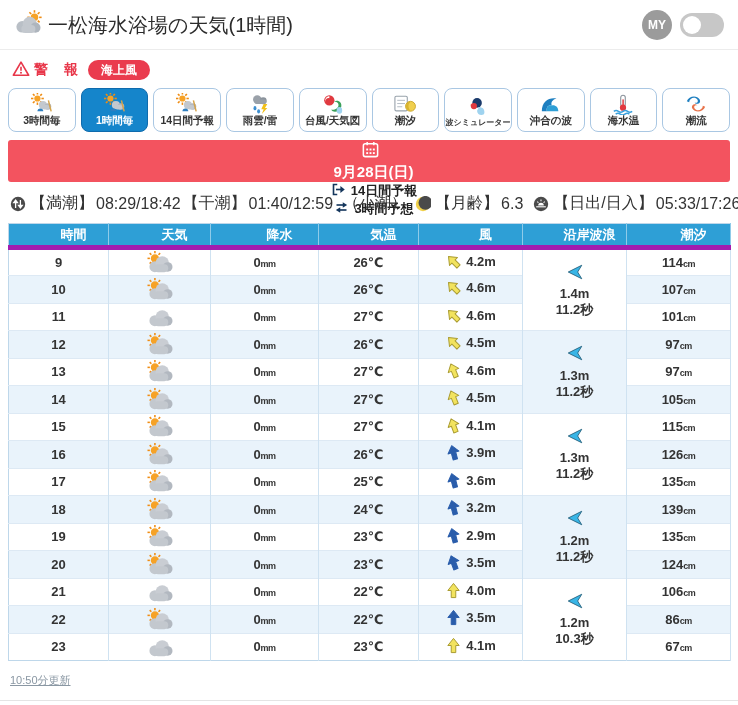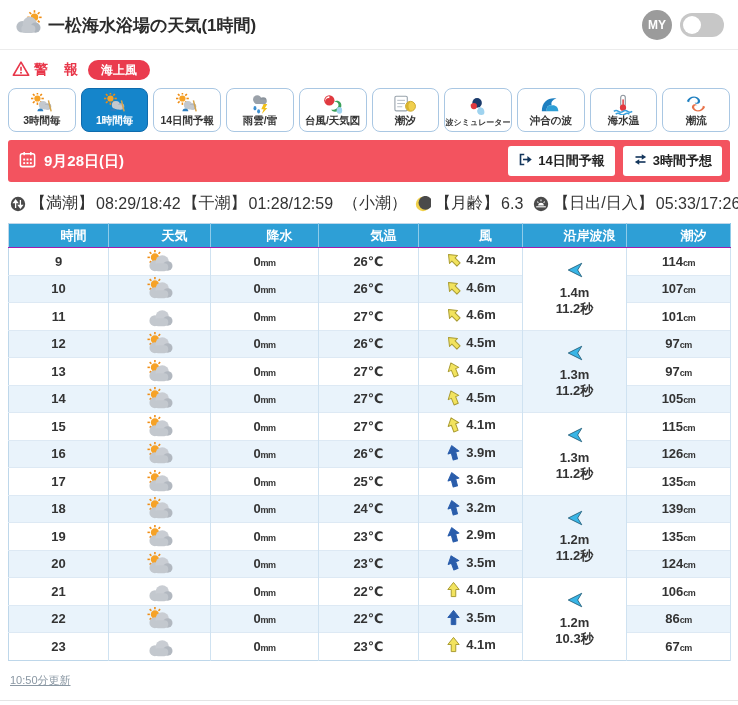--- a/index.html
+++ b/index.html
@@ -10,21 +10,21 @@
     color:#333;
   }
   .page { width:738px; position:relative; }
 
   
   .hdr {
     display:flex; align-items:center; justify-content:space-between;
     padding:10px 14px 9px 10px; border-bottom:1px solid #ececec;
   }
   .hdr-left { display:flex; align-items:center; gap:6px; }
-  .page-title { font-size:17px; font-weight:bold; color:#2b2b2b; }
+  .page-title { font-size:20px; font-weight:normal; color:#2b2b2b; }
   .hdr-right { display:flex; align-items:center; gap:8px; }
   .my-badge {
     width:30px; height:30px; border-radius:50%; background:#9b9b9b;
     color:#fff; font-size:12px; font-weight:bold;
     display:flex; align-items:center; justify-content:center; cursor:pointer;
   }
   .toggle {
     width:44px; height:24px; border-radius:12px; background:#c7c7c7;
     position:relative; display:inline-block; cursor:pointer;
   }
@@ -51,21 +51,21 @@
   }
   .tab .tab-icon { height:20px; display:flex; align-items:center; }
   .tab .tab-label { font-size:10.5px; font-weight:bold; color:#333; white-space:nowrap; }
   .tab.small-label .tab-label { font-size:8px; }
   .tab.sel { background:var(--tab-sel,#1585cb); border-color:#0f6bad; }
   .tab.sel .tab-label { color:#fff; }
 
   
   .date-bar {
     margin:4px 8px 0 8px; background:var(--accent,#f3535f); border-radius:3px;
-    height:42px; display:flex; align-items:center; padding:0 8px 0 10px;
+    height:42px; display:flex; align-items:center; padding:0 8px 0 10px;flex-direction:column;
   }
   .date-label { color:#fff; font-size:15px; font-weight:bold; margin-left:7px; flex:1; }
   .bar-btn {
     background:#fff; border:0; border-radius:3px; height:30px;
     display:flex; align-items:center; gap:5px; padding:0 10px; margin-left:8px;
     font-size:13px; font-weight:bold; color:#222; cursor:pointer; font-family:inherit;
   }
 
   
   .tide-info {
@@ -77,21 +77,21 @@
   .tide-info .ico:first-child { margin-left:0; }
   .tide-info .pad { margin-left:8px; }
 
   
   table.wx-table {
     border-collapse:collapse; margin:0 8px; width:722px; table-layout:fixed;
     border:1px solid #bed7ea;
   }
   .wx-table th {
     background:var(--th-blue,#2e9fd6); color:#fff; font-size:13px; font-weight:bold;
-    height:24px; border-right:1px solid #8fcbe9; border-bottom:1px solid #a21caf;padding-left:30px;
+    height:24px; border-right:1px solid #8fcbe9; border-bottom:5px solid #a21caf;padding-left:30px;
   }
   .wx-table td {
     text-align:center; font-size:13px; font-weight:bold; color:#333;
     height:27.5px; border-right:1px solid #cfe2f1; border-top:1px solid #dde9f4;
     background:#fff; padding:0;
   }
   .wx-table tr.alt td { background:#e9f3fb; }
   .wx-table td.wave { vertical-align:middle; line-height:1.2; }
   .wx-table td.wave.wg-alt { background:#e9f3fb; }
   .wx-table td.wave.wg-plain { background:#fff; }
@@ -344,21 +344,21 @@
     <span class="ico">
       <svg width="16" height="16" viewBox="0 0 20 20">
         <circle cx="10" cy="10" r="9" fill="#4a4a4a"></circle>
         <path d="M7 9 L7 15 M7 5 L4.6 8.4 H9.4 Z" stroke="#fff" stroke-width="1.6" fill="#fff"></path>
         <path d="M13 11 L13 5 M13 15 L10.6 11.6 H15.4 Z" stroke="#fff" stroke-width="1.6" fill="#fff"></path>
       </svg>
     </span>
     <span class="seg">【満潮】</span>
     <span class="seg">08:29/18:42</span>
     <span class="seg">【干潮】</span>
-    <span class="seg">01:28/12:59</span>
+    <span class="seg">01:40/12:59</span>
     <span class="seg pad">（小潮）</span>
     <span class="ico">
       <svg width="16" height="16" viewBox="0 0 20 20">
         <circle cx="10" cy="10" r="9" fill="#f0d04a"></circle>
         <circle cx="13" cy="8.5" r="8.6" fill="#4a4a4a"></circle>
       </svg>
     </span>
     <span class="seg">【月齢】</span>
     <span class="seg">6.3</span>
     <span class="ico pad">

